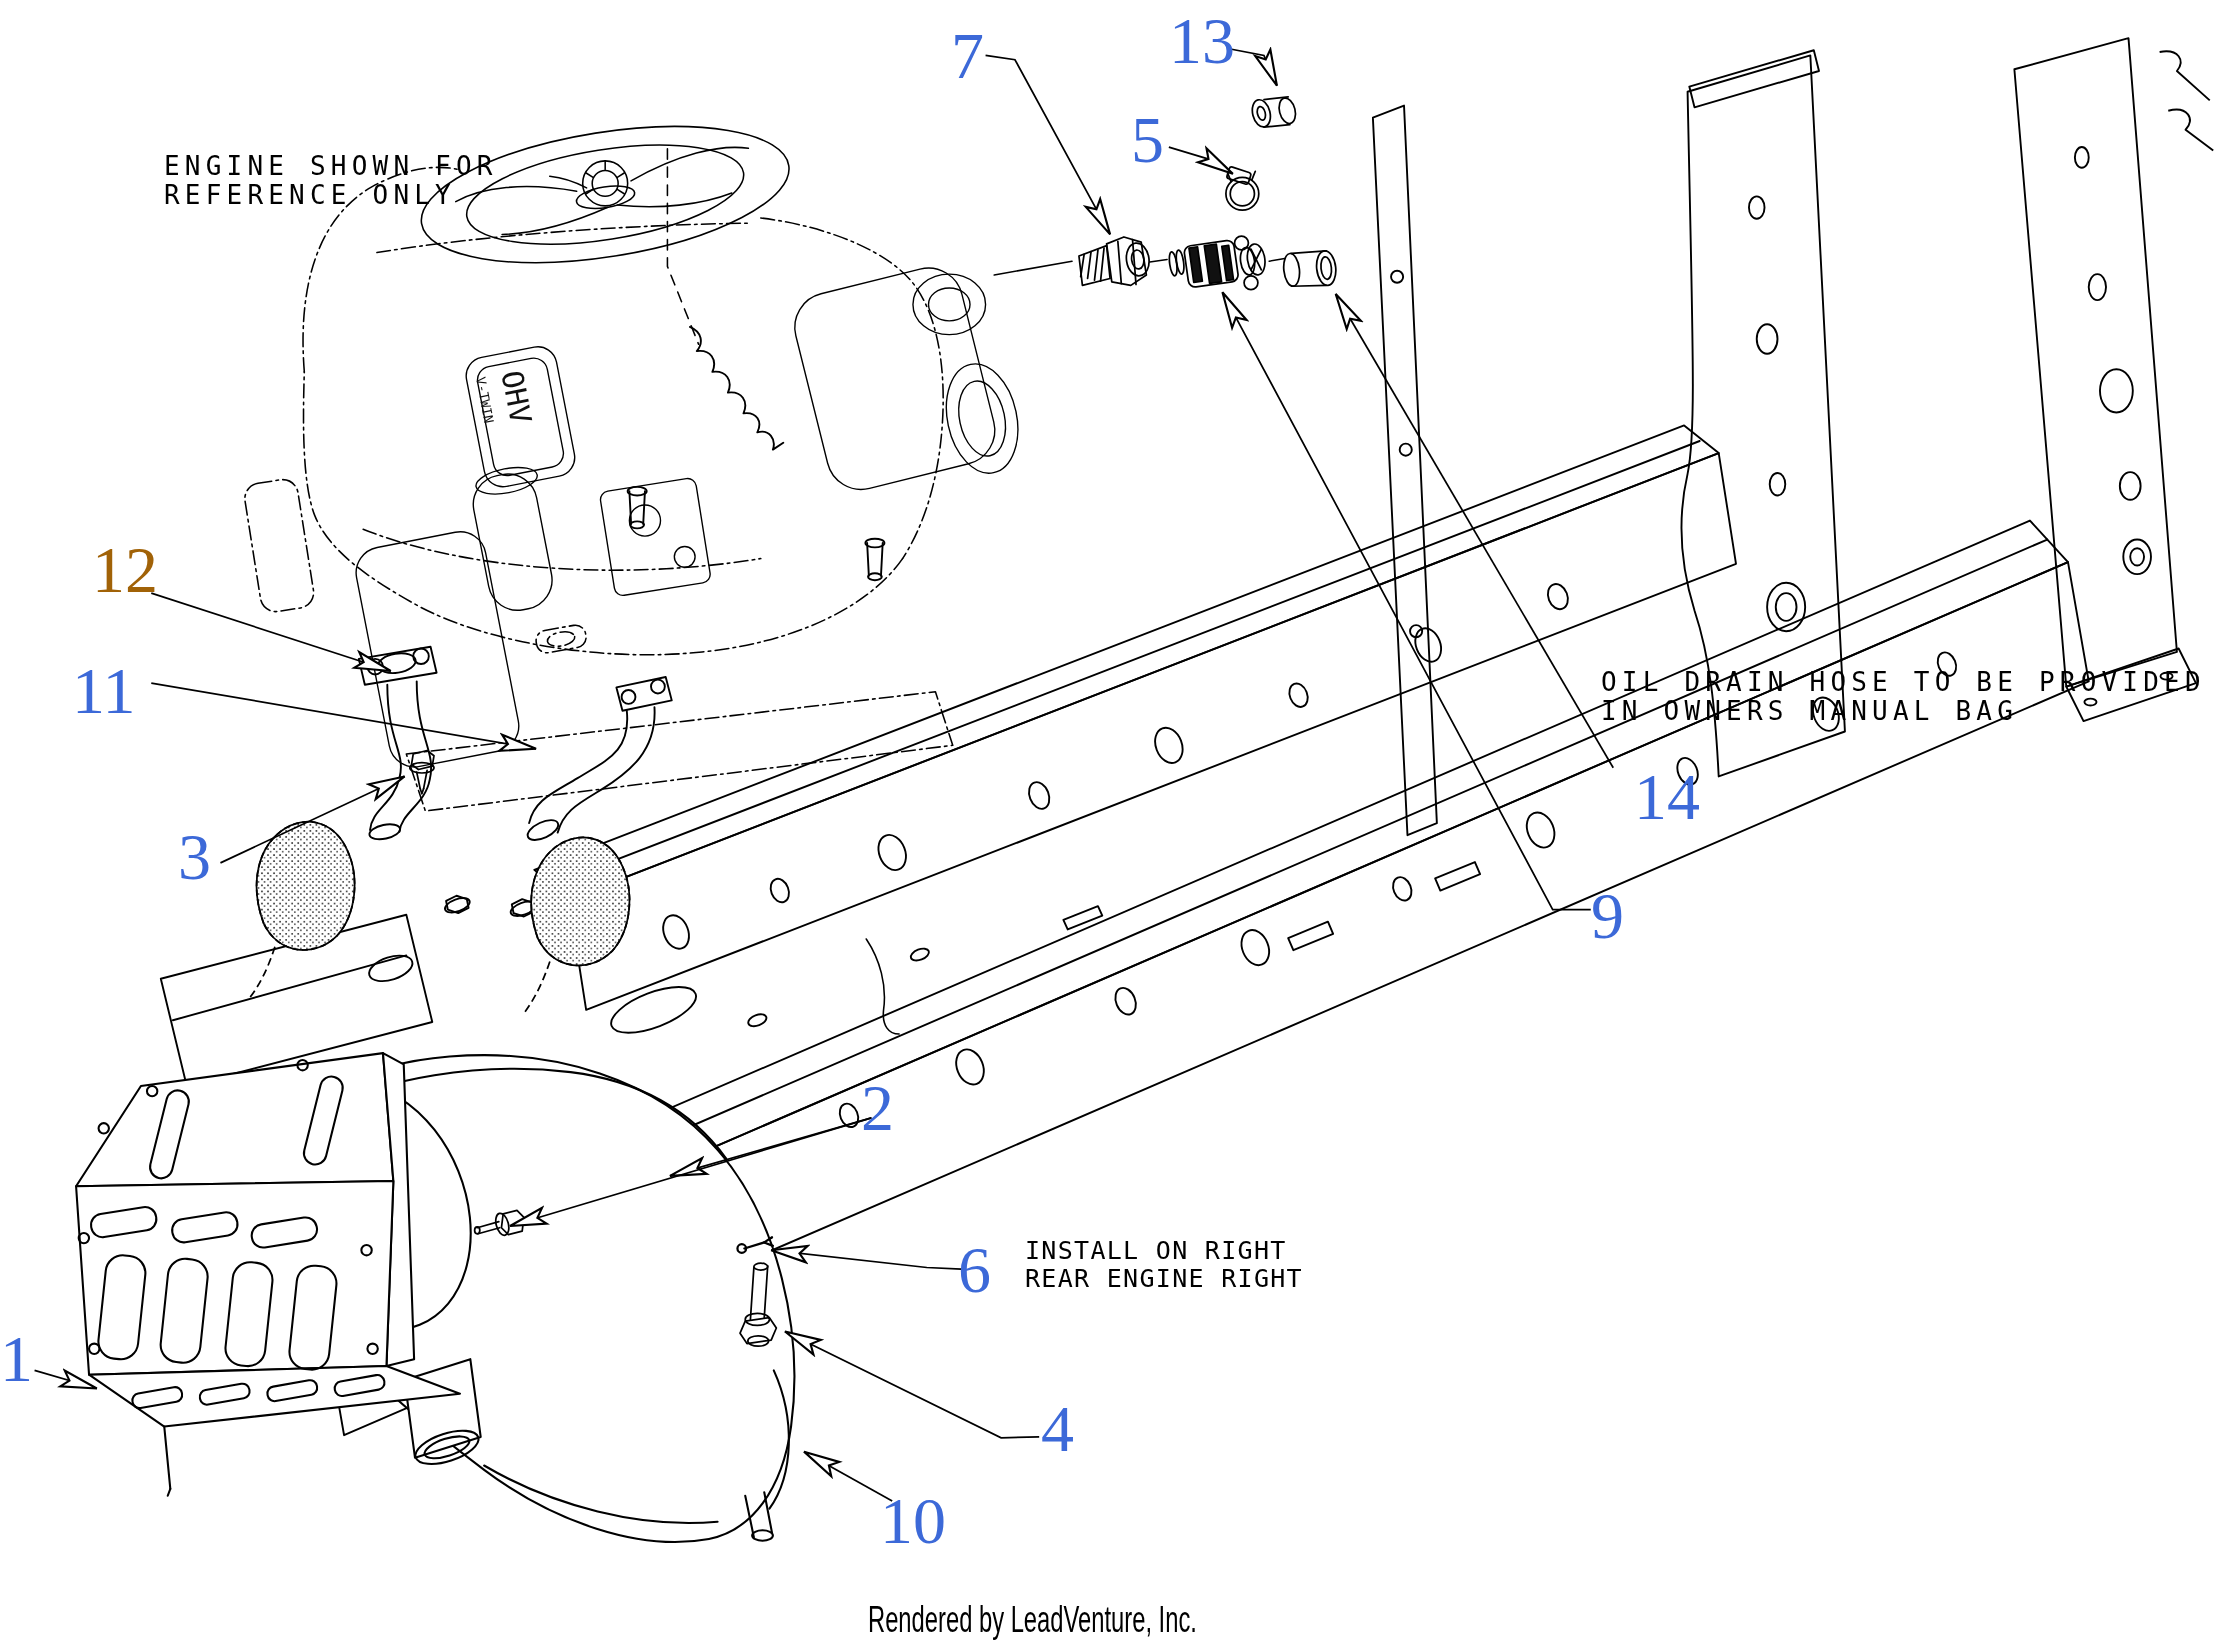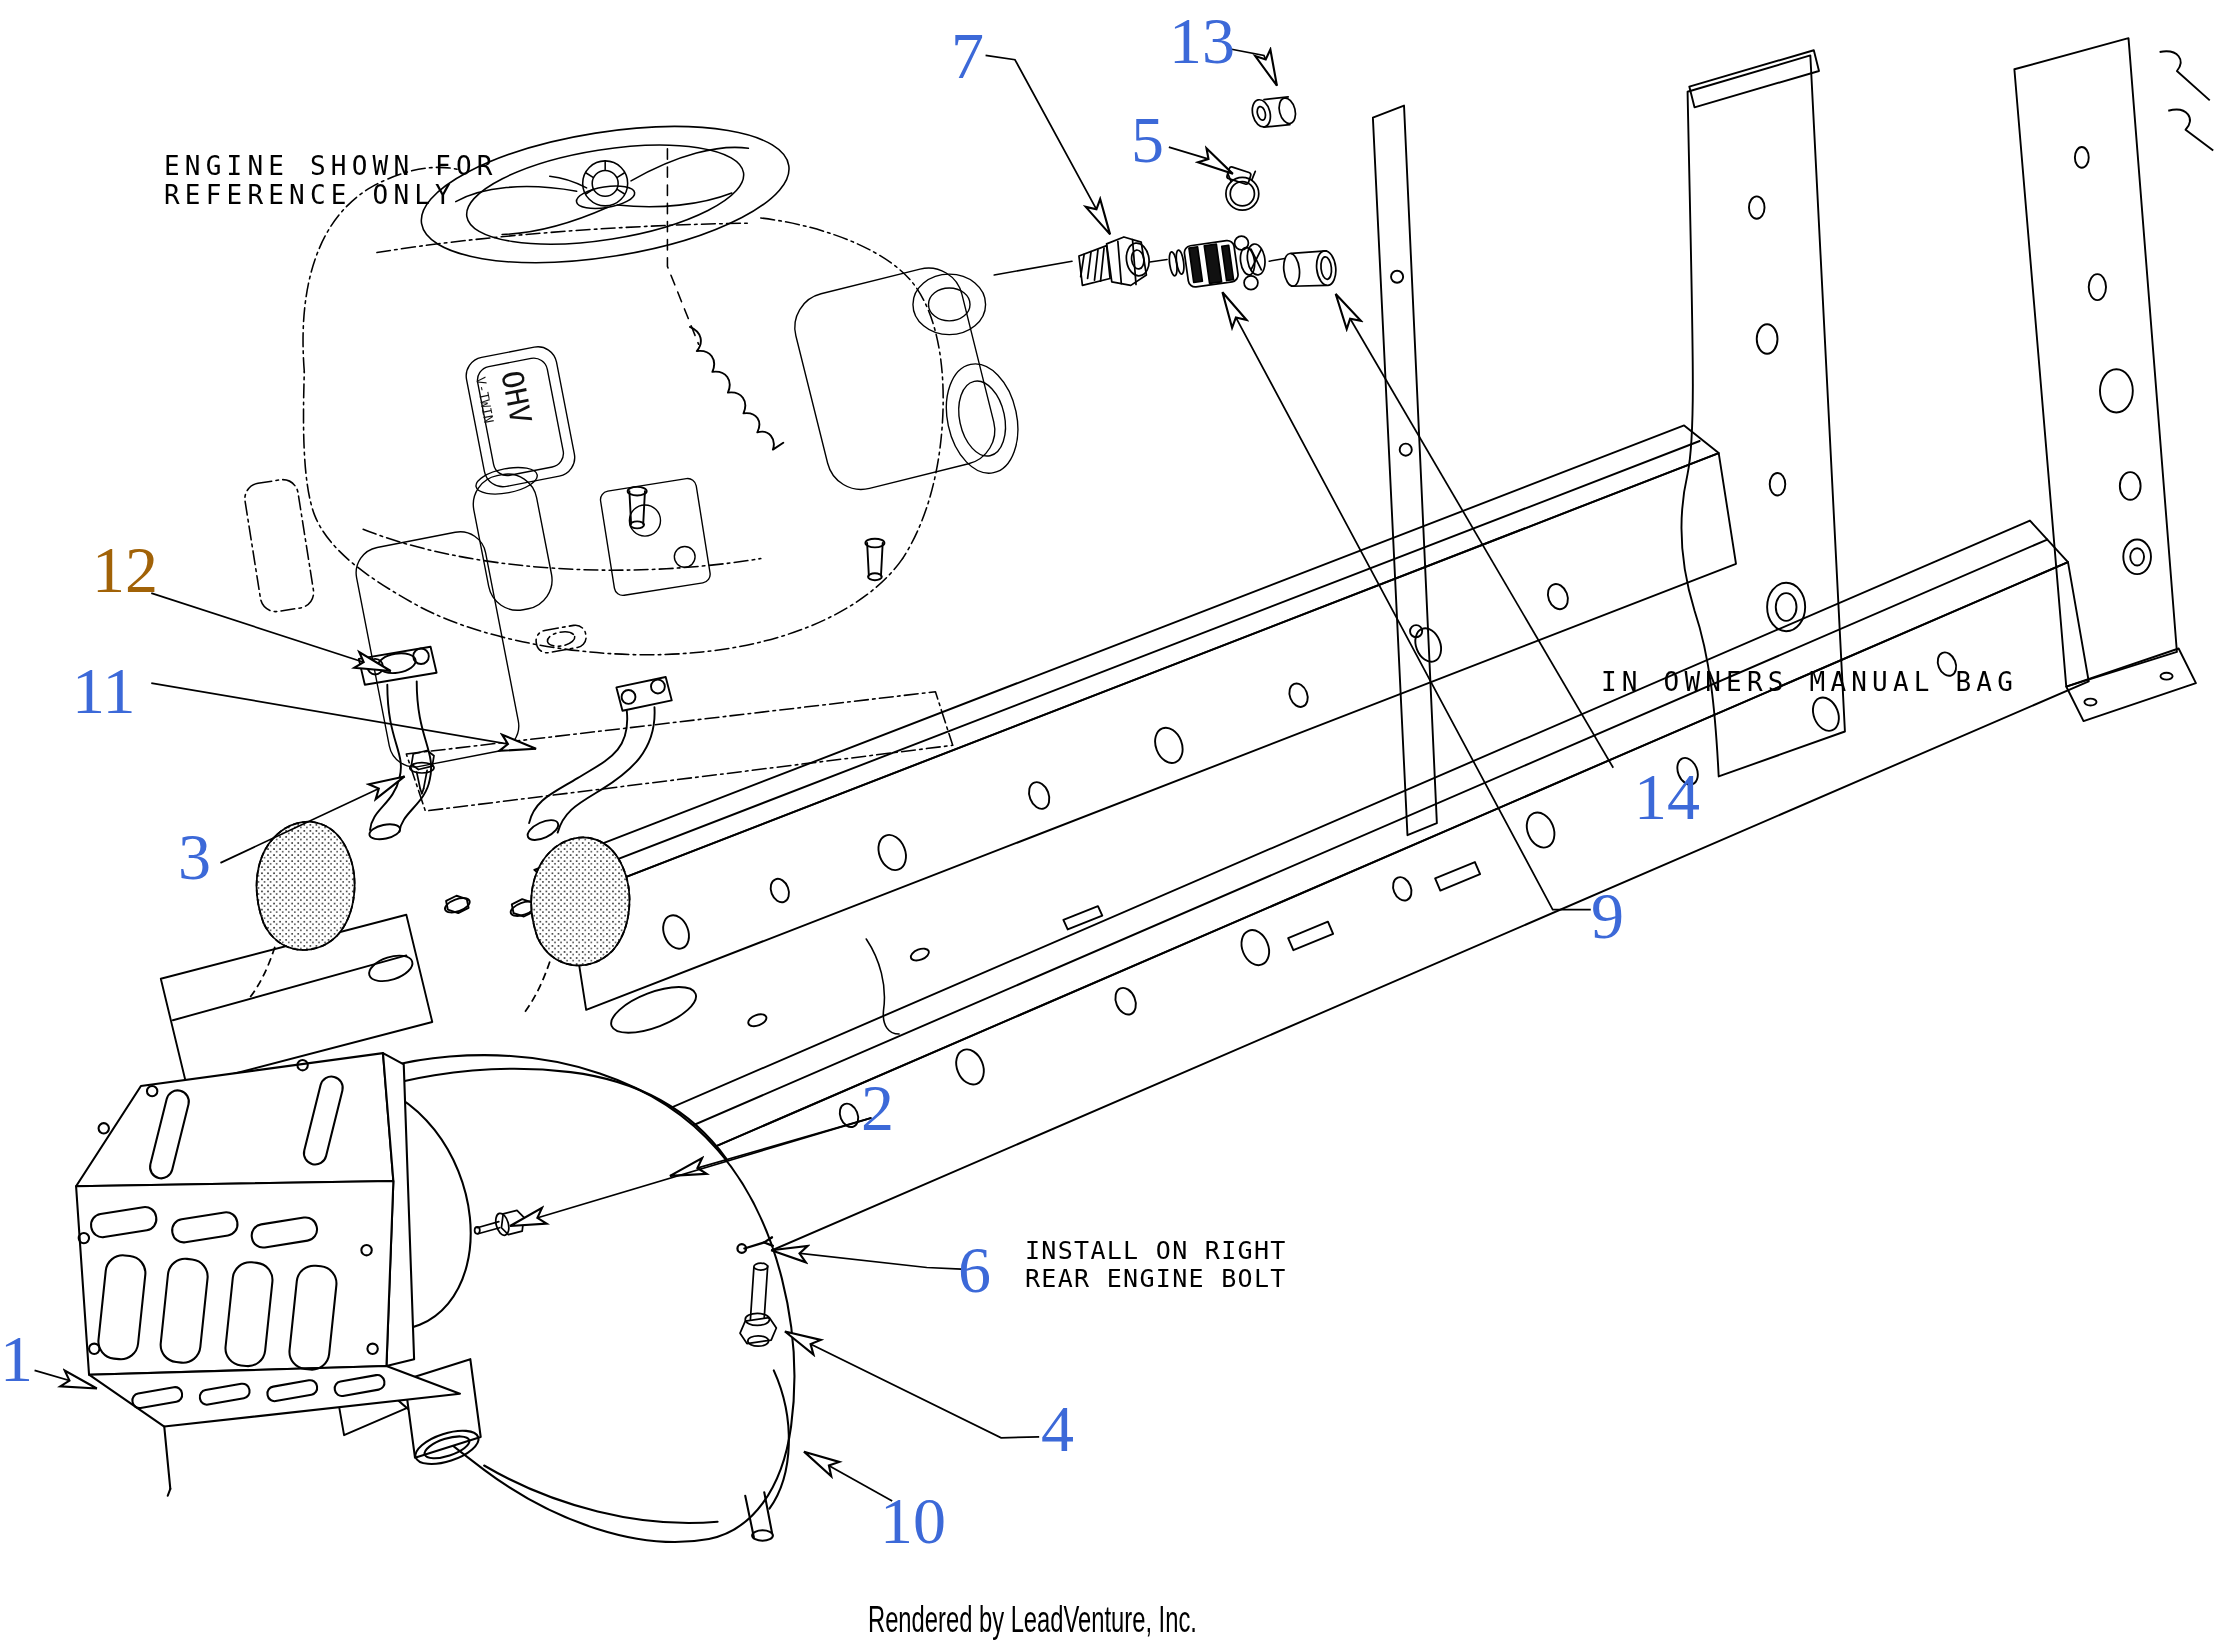--- a/index.html
+++ b/index.html
@@ -358,26 +358,27 @@
       <polyline points="1866,888 1545,340" marker-end="url(#arw)"></polyline>
     </g>
   </svg>
 
   <div class="note" style="left:164px;top:152px">
     <div>ENGINE SHOWN FOR</div>
     <div>REFERENCE ONLY</div>
   </div>
 
   <div class="note" style="left:1601px;top:668px">
+    <div>OIL DRAIN HOSE TO BE PROVIDED</div>
     <div>IN OWNERS MANUAL BAG</div>
   </div>
 
   <div class="note tight" style="left:1025px;top:1237px">
     <div>INSTALL ON RIGHT</div>
-    <div>REAR ENGINE BOLT</div>
+    <div>REAR ENGINE RIGHT</div>
   </div>
 
   <div id="callouts">
       <div class="callout" style="left: 0px; top: 1326px; color: rgb(60, 105, 216);">1</div>
       <div class="callout" style="left: 861px; top: 1075px; color: rgb(60, 105, 216);">2</div>
       <div class="callout" style="left: 178px; top: 824px; color: rgb(60, 105, 216);">3</div>
       <div class="callout" style="left: 1041px; top: 1396px; color: rgb(60, 105, 216);">4</div>
       <div class="callout" style="left: 1131px; top: 107px; color: rgb(60, 105, 216);">5</div>
       <div class="callout" style="left: 958px; top: 1237px; color: rgb(60, 105, 216);">6</div>
       <div class="callout" style="left: 951px; top: 22.5px; color: rgb(60, 105, 216);">7</div>

